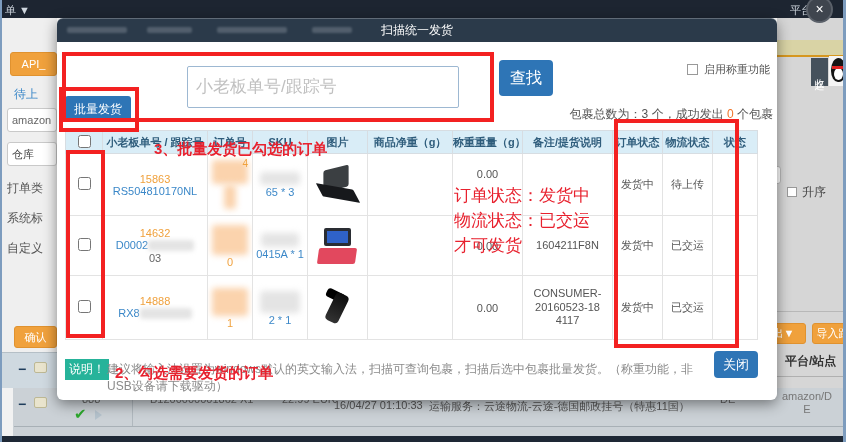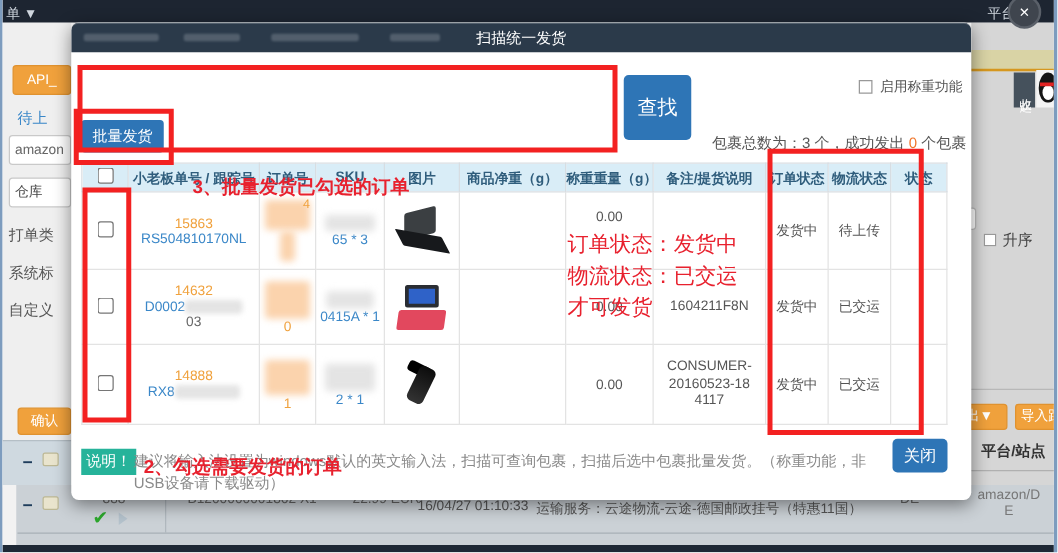--- a/index.html
+++ b/index.html
@@ -86,21 +86,21 @@
                   border-radius:6px 6px 0 0; border-top:1px solid rgba(255,255,255,.25); }
   .modal-title { color:#fff; font-size:12px; text-align:center; line-height:23px; }
   .hdr-blob { position:absolute; top:8px; height:6px; background:#9aa3ad; opacity:.35;
               filter:blur(1px); border-radius:2px; }
 
   .scan-label { position:absolute; left:20px; top:52px; font-size:19px; color:#777; }
   .scan-input { position:absolute; left:130px; top:48px; width:272px; height:42px; background:#fff;
                 border:1px solid #9db8d2; border-radius:2px; font-size:17px; color:#444; padding:0 8px;
                 font-family:"Liberation Sans",sans-serif; }
   .scan-input::placeholder { color:#c0c0c0; }
-  .find-btn { position:absolute; left:442px; top:42px; width:54px; height:52px; background:#2e75b6;
+  .find-btn { position:absolute; left:442px; top:42px; width:54px; height:36px; background:#2e75b6;
               color:#fff; font-size:16px; border:none; border-radius:4px; cursor:pointer; }
   .weigh-box { position:absolute; left:630px; top:46px; width:11px; height:11px; background:#fff;
                border:1px solid #999; }
   .weigh-label { position:absolute; left:647px; top:44px; font-size:11px; color:#555; }
   .batch-btn { position:absolute; left:8px; top:78px; width:66px; height:26px; background:#2e75b6;
                color:#fff; font-size:12px; border:none; border-radius:3px; cursor:pointer; }
   .summary { position:absolute; right:4px; top:88px; font-size:12px; color:#555; }
   .summary .hl { color:#f0762b; }
 
   
@@ -226,20 +226,21 @@
 
   <div class="modal">
     <div class="modal-header">
       <div class="hdr-blob" style="left:10px;width:60px"></div>
       <div class="hdr-blob" style="left:90px;width:45px"></div>
       <div class="hdr-blob" style="left:160px;width:70px"></div>
       <div class="hdr-blob" style="left:255px;width:40px"></div>
       <div class="modal-title">扫描统一发货</div>
     </div>
 
+    <input class="scan-input" type="text" placeholder="小老板单号/跟踪号" style="">
     <button class="find-btn">查找</button>
     <div class="weigh-box"></div>
     <div class="weigh-label">启用称重功能</div>
     <button class="batch-btn">批量发货</button>
     <div class="summary">
       <span>包裹总数为：</span><span>3</span><span> 个，成功发出 </span><span class="hl">0</span><span> 个包裹</span>
     </div>
 
     <table class="pkg-table">
       <colgroup>

